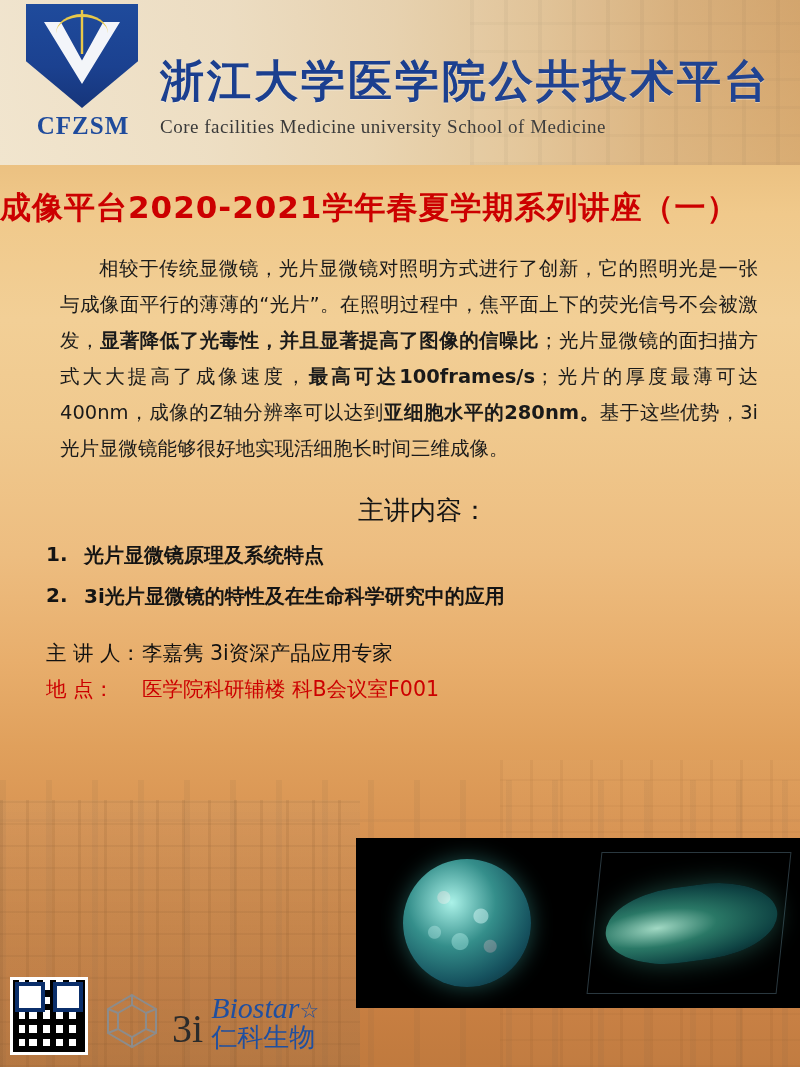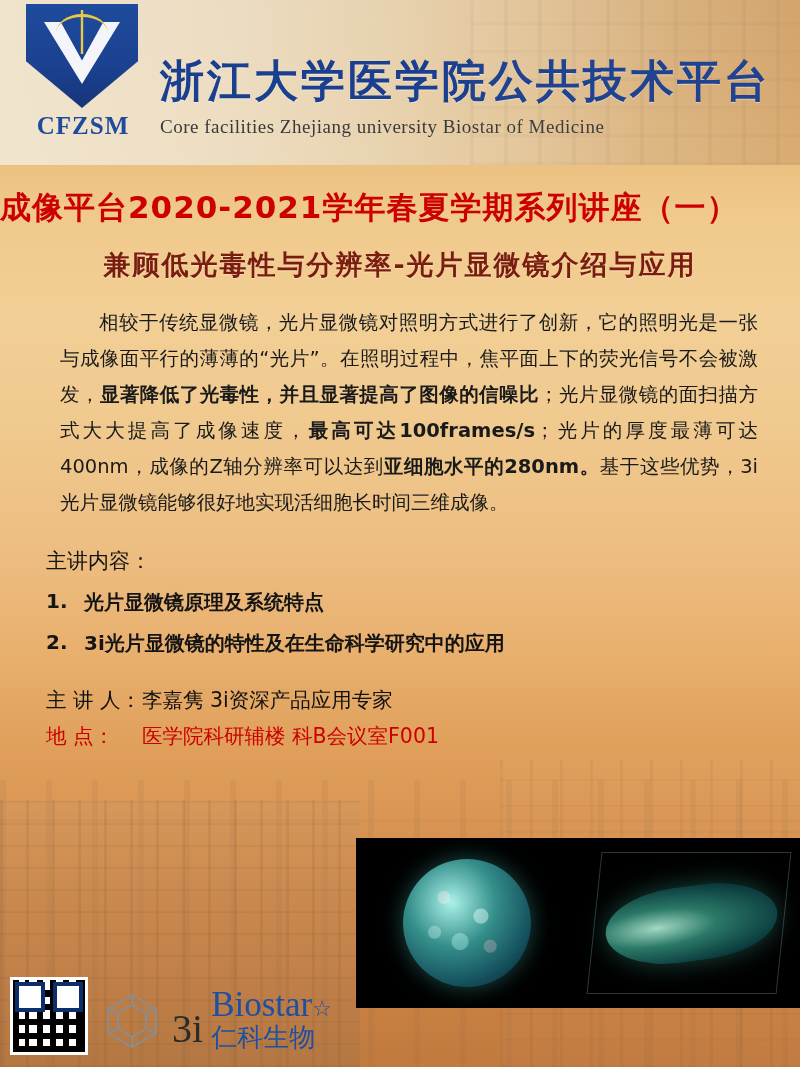--- a/index.html
+++ b/index.html
@@ -195,24 +195,25 @@
     line-height: 1.85;
     color: #1a1a1a;
     text-align: justify;
     text-indent: 2em;
     font-family: "DejaVu Sans", sans-serif;
   }
   .body-block b { font-weight: bold; }
 
   .section-label {
     margin: 26px 0 0 46px;
-    font-size: 21px;
+    font-size: 26px;
     color: #141414;
     font-weight: 500;
     font-family: "DejaVu Sans", sans-serif;
+    text-align: center;
   }
   .agenda {
     margin: 14px 0 0 46px;
     padding: 0;
     list-style: none;
     font-size: 20px;
     color: #141414;
   }
   .agenda li {
     display: flex;
@@ -347,23 +348,24 @@
     line-height: 1;
     padding-bottom: 4px;
   }
   .brand-right {
     display: flex;
     flex-direction: column;
     line-height: 1.05;
     padding-bottom: 2px;
   }
   .brand-biostar {
-    font-size: 35px;
+    font-size: 30px;
     color: #1f4fa0;
     font-family: "Liberation Serif", serif;
+    font-style: italic;
     text-align: center;
   }
   .brand-star { color: #1f4fa0; font-size: 22px; }
   .brand-cn {
     font-size: 26px;
     color: #1f4fa0;
     font-family: "DejaVu Serif", serif;
   }
 </style>
 </head>
@@ -377,25 +379,24 @@
 
   <div class="header">
     <div class="logo">
       <div class="logo-shield"></div>
       <div class="logo-v"></div>
       <div class="logo-caduceus"></div>
       <div class="logo-wing"></div>
       <div class="logo-text">CFZSM</div>
     </div>
     <div class="header-cn">浙江大学医学院公共技术平台</div>
-    <div class="header-en">Core facilities Zhejiang university Biostar of Medicine</div>
+    <div class="header-en">Core facilities Medicine university School of Medicine</div>
   </div>
 
   <div class="title-main">成像平台2020-2021学年春夏学期系列讲座（一）</div>
-  <div class="title-sub">兼顾低光毒性与分辨率-光片显微镜介绍与应用</div>
 
   <div class="body-block">
     <span>相较于传统显微镜，光片显微镜对照明方式进行了创新，它的照明光是一张与成像面平行的薄薄的“光片”。在照明过程中，焦平面上下的荧光信号不会被激发，</span><b>显著降低了光毒性，并且显著提高了图像的信噪比</b><span>；光片显微镜的面扫描方式大大提高了成像速度，</span><b>最高可达100frames/s</b><span>；光片的厚度最薄可达400nm，成像的Z轴分辨率可以达到</span><b>亚细胞水平的280nm。</b><span>基于这些优势，3i光片显微镜能够很好地实现活细胞长时间三维成像。</span>
   </div>
 
   <div class="section-label">主讲内容：</div>
   <ul class="agenda">
     <li>
       <span class="num">1.</span>
       <span>光片显微镜原理及系统特点</span>

